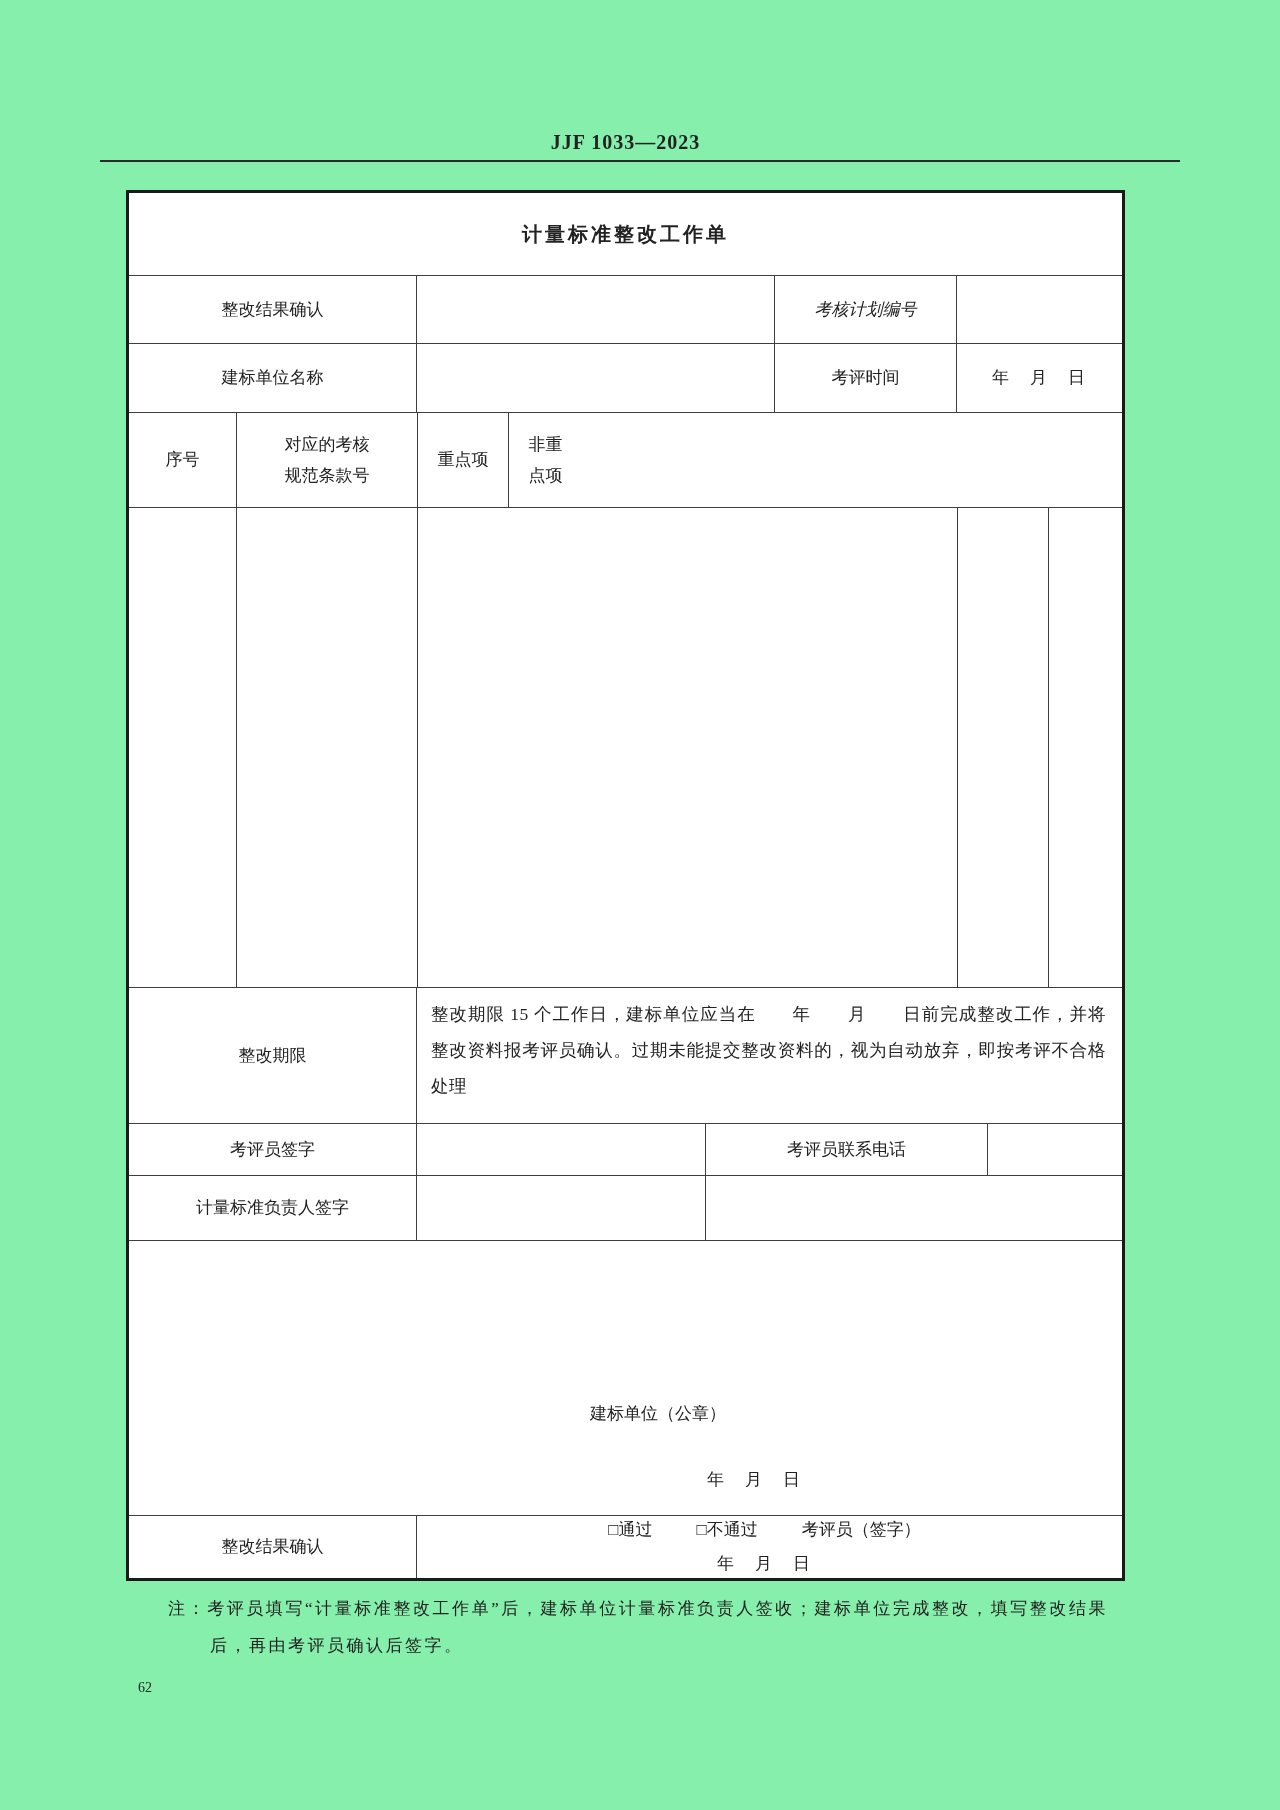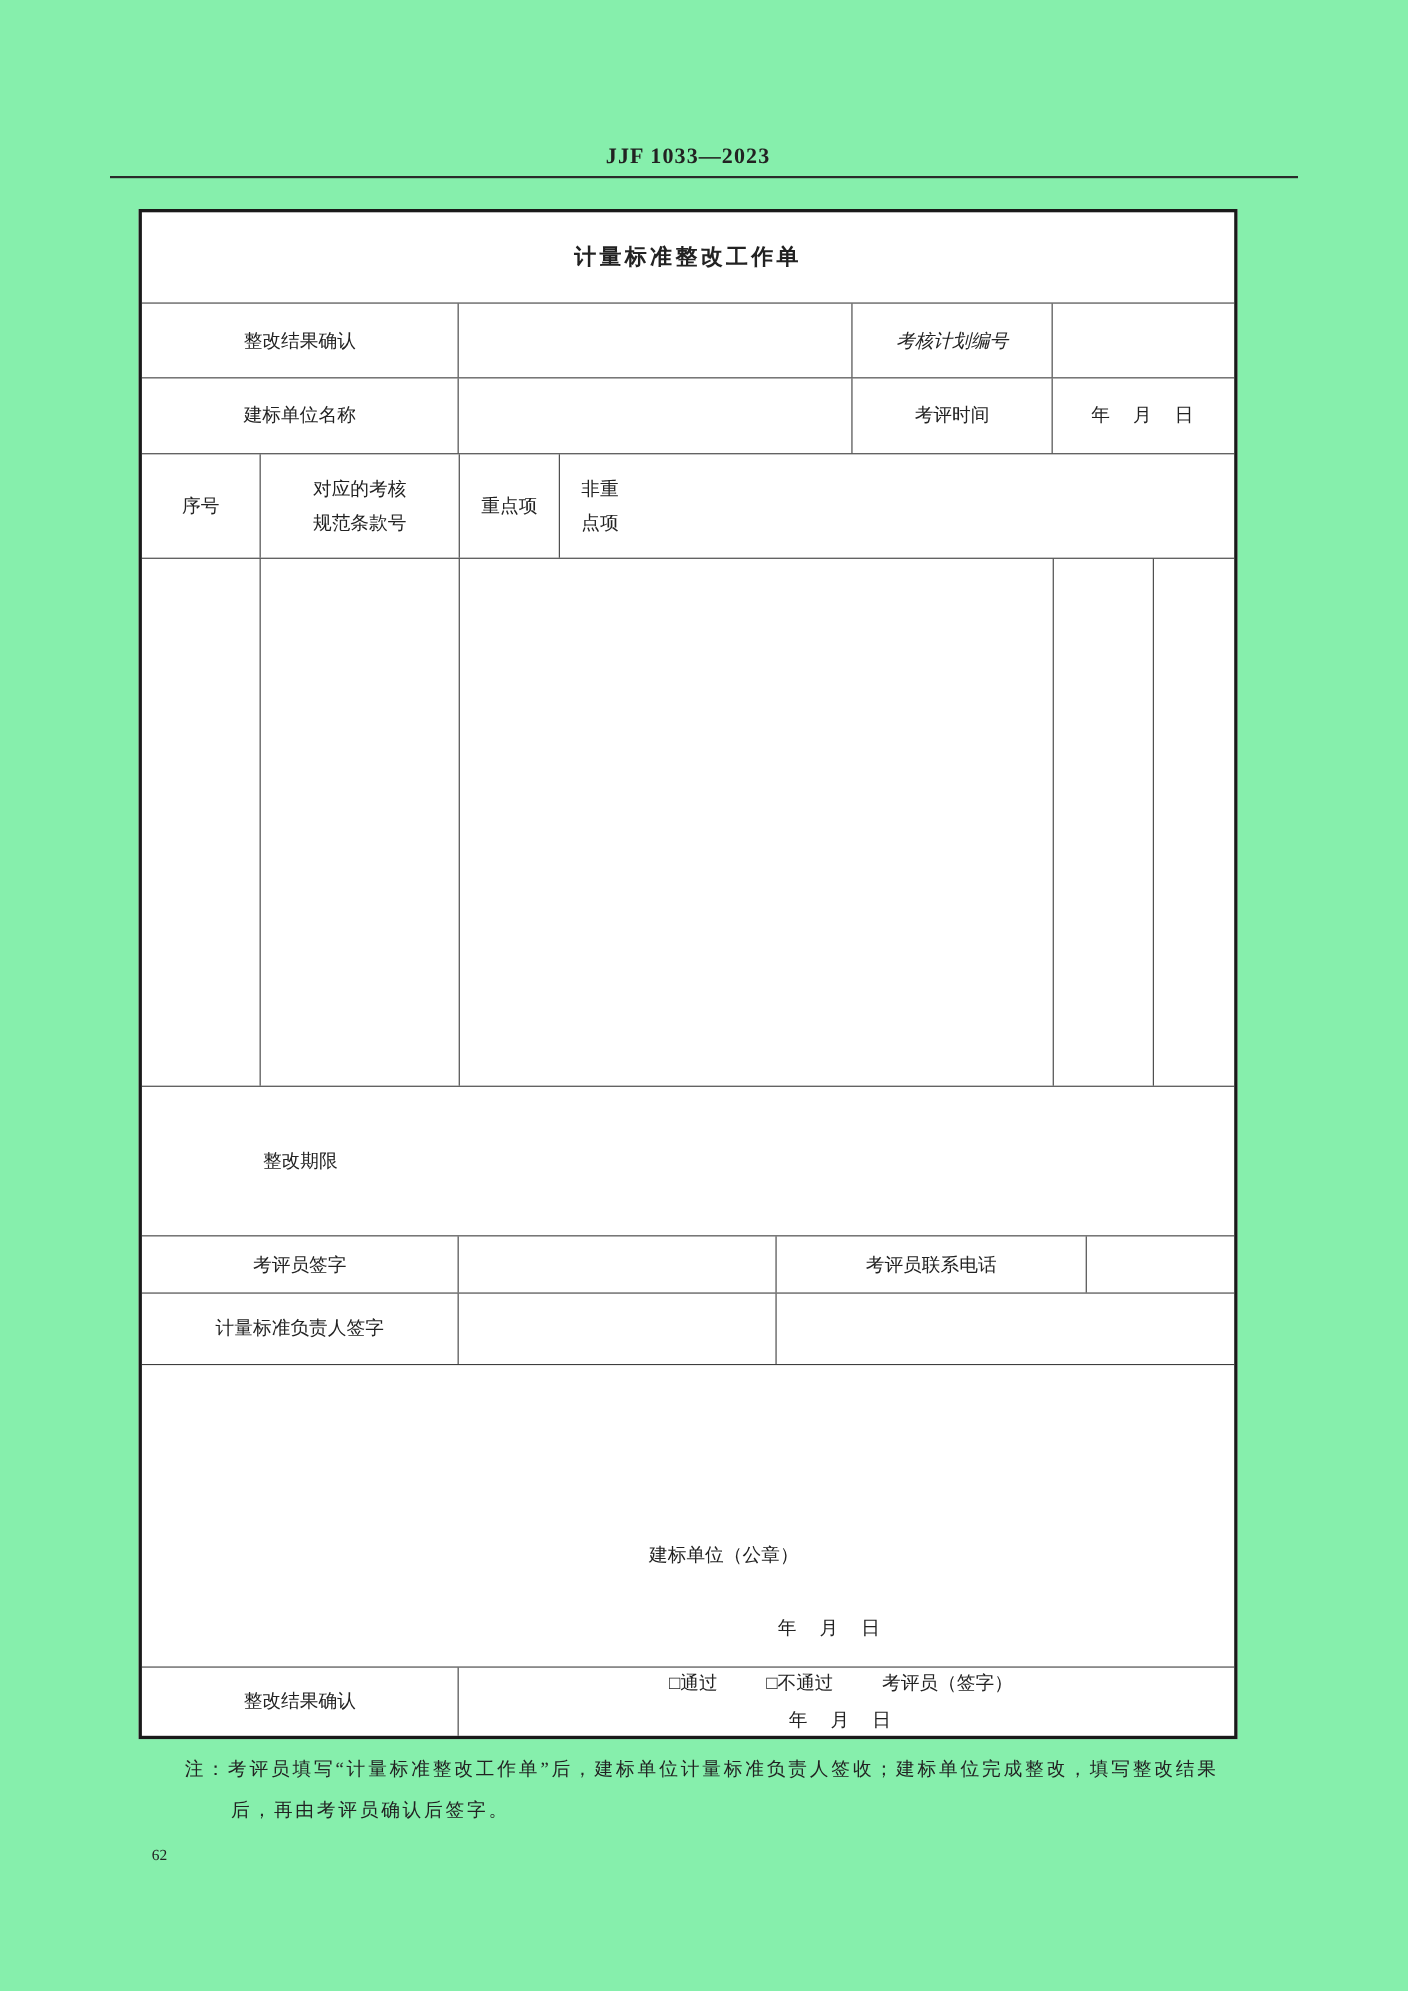--- a/index.html
+++ b/index.html
@@ -108,20 +108,21 @@
     <div class="row" style="height:480px;">
       <div class="cell" style="width:108px;"></div>
       <div class="cell" style="width:181px;"></div>
       <div class="cell" style="width:540px;"></div>
       <div class="cell" style="width:91px;"></div>
       <div class="cell" style="width:73px;"></div>
     </div>
 
     <div class="row" style="height:136px;">
       <div class="cell" style="width:288px;">整改期限</div>
+      <div class="cell para-cell" style="width:705px;">整改期限 15 个工作日，建标单位应当在　　年　　月　　日前完成整改工作，并将整改资料报考评员确认。过期未能提交整改资料的，视为自动放弃，即按考评不合格处理</div>
     </div>
 
     <div class="row" style="height:52px;">
       <div class="cell" style="width:288px;">考评员签字</div>
       <div class="cell" style="width:289px;"></div>
       <div class="cell" style="width:282px;">考评员联系电话</div>
       <div class="cell" style="width:134px;"></div>
     </div>
 
     <div class="row" style="height:65px;">

